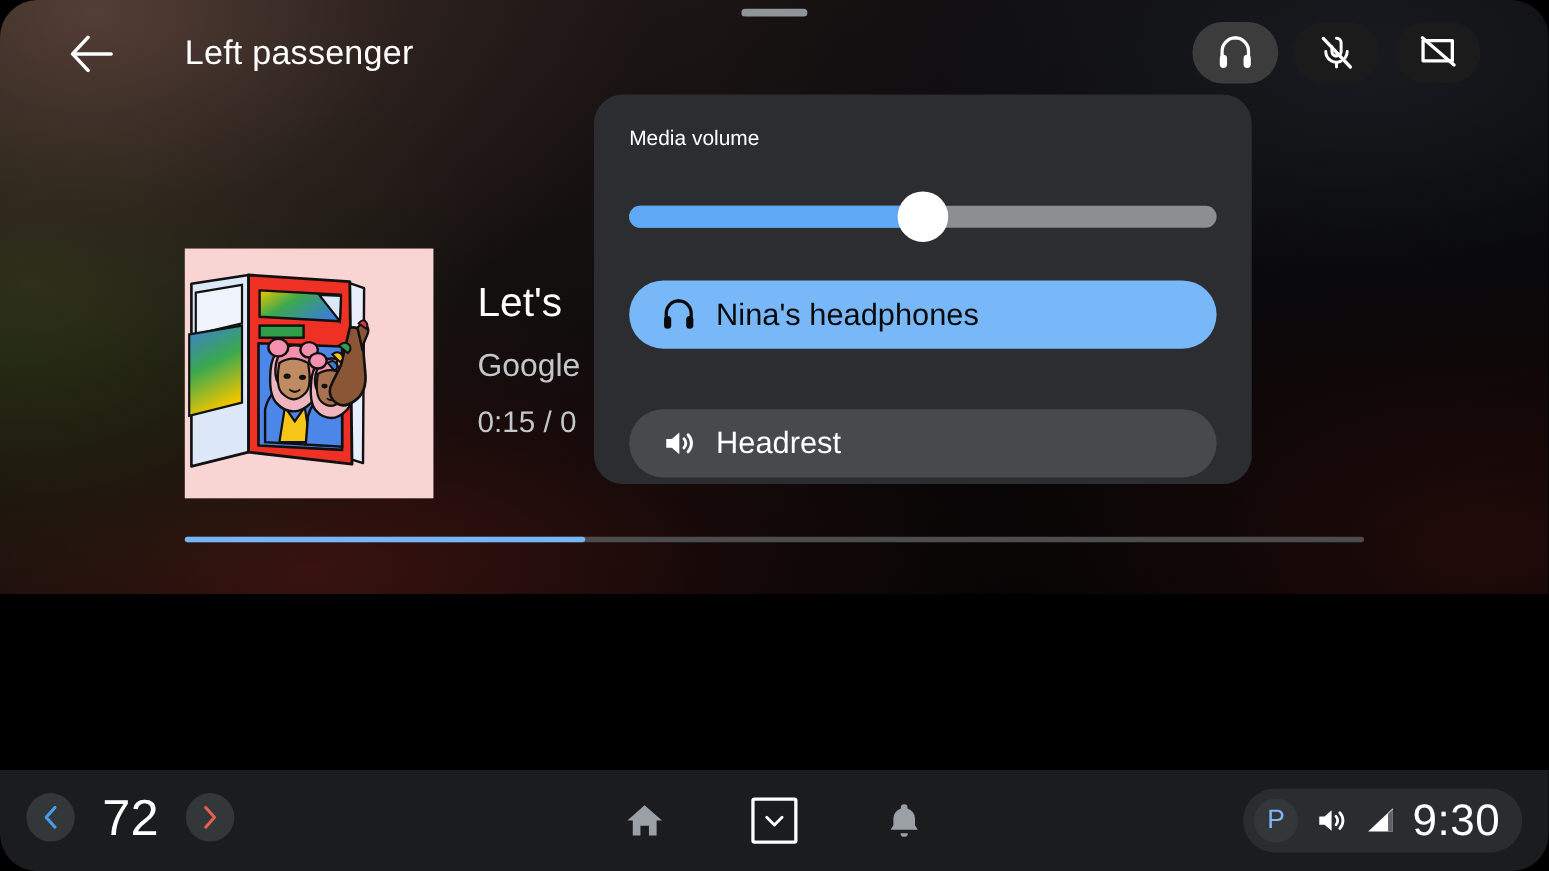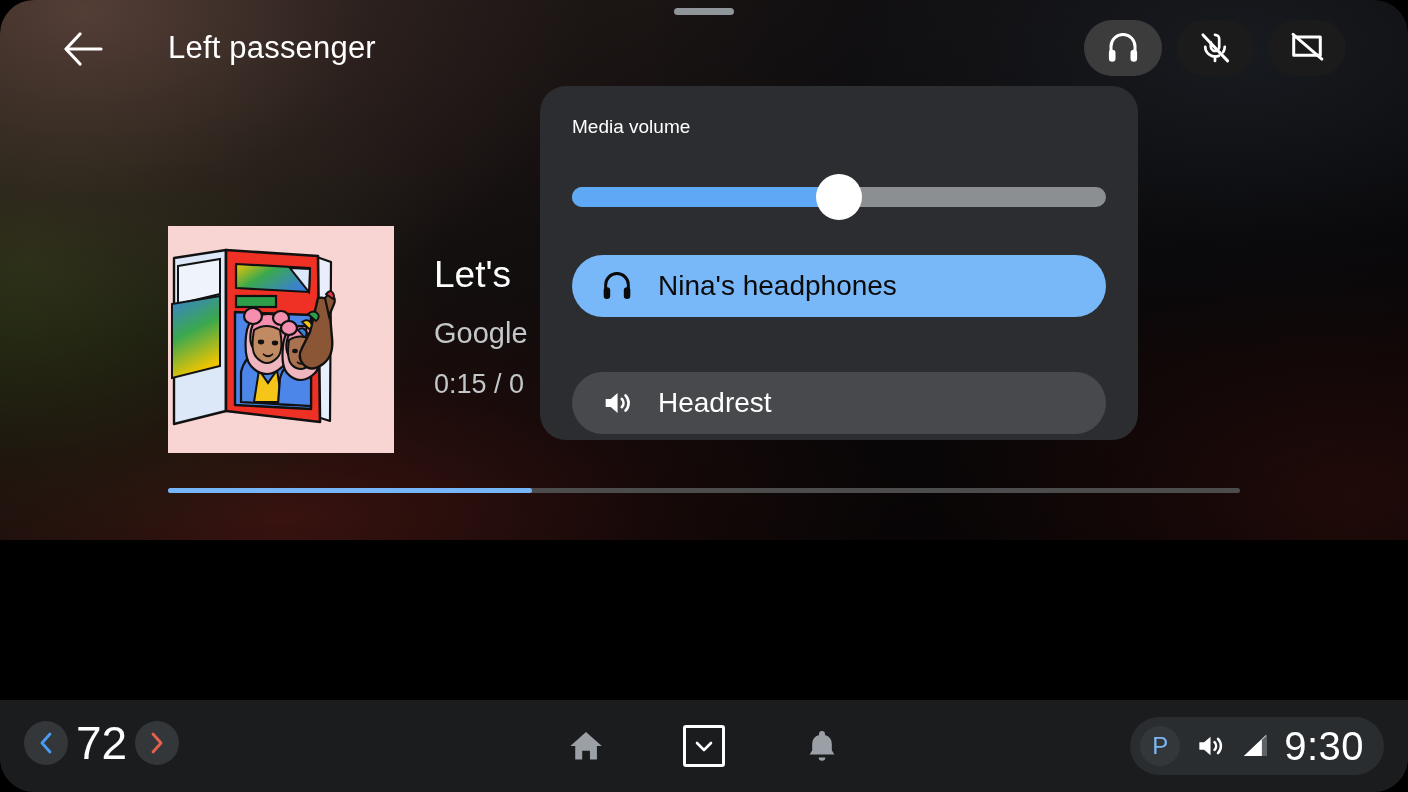--- a/index.html
+++ b/index.html
@@ -184,21 +184,21 @@
     width: 534px; height: 62px;
     border-radius: 31px;
     display: flex; align-items: center;
     padding-left: 28px;
     cursor: pointer;
   }
   .device-chip.selected { background: #78b8f8; top: 169px; }
   .device-chip.normal   { background: #48494c; top: 286px; }
   .device-label {
     font-size: 28px;
-    margin-left: 24px;
+    margin-left: 17px;
     white-space: nowrap;
   }
   .device-chip.selected .device-label { color: #0a0a0a; }
   .device-chip.normal   .device-label { color: #ffffff; }
 
   
   .sysbar {
     position: absolute;
     left: 0; top: 700px;
     width: 1408px; height: 92px;
@@ -213,21 +213,21 @@
   }
   .round-btn {
     width: 44px; height: 44px;
     border-radius: 50%;
     background: #34373a;
     display: flex; align-items: center; justify-content: center;
     cursor: pointer;
   }
   .temp-value {
     font-size: 46px; color: #ffffff;
-    margin: 0 8px;
+    margin: 0 25px;
     line-height: 44px;
   }
   .nav-group {
     position: absolute;
     left: 0; top: 0; width: 1408px; height: 92px;
     display: flex; align-items: center; justify-content: center;
     gap: 68px;
     pointer-events: none;
   }
   .nav-btn {

